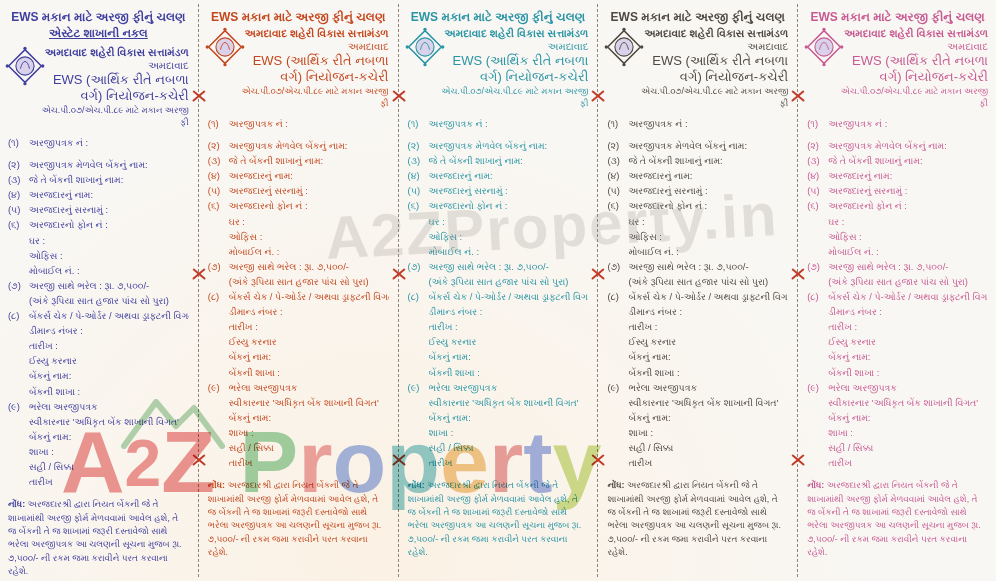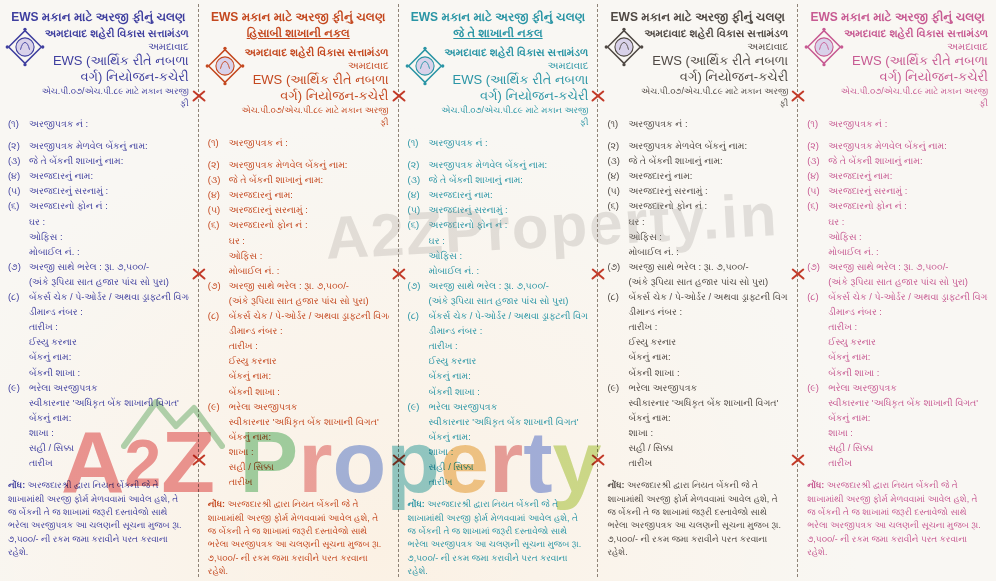--- a/index.html
+++ b/index.html
@@ -82,20 +82,21 @@
     pointer-events:none; mix-blend-mode:multiply;
   }
 </style>
 </head>
 <body>
 
 <div class="sheet">
   <div class="columns" id="columns">
   <div class="copy" style="--ink: #3f3f9f;">
     <div class="c-title">EWS મકાન માટે અરજી ફીનું ચલણ</div>
+    <div class="c-subtitle">એસ્ટેટ શાખાની નકલ</div>
     <div class="c-org">
       <svg class="logo" viewBox="0 0 44 44">
         <polygon points="22,4 40,22 22,40 4,22" fill="none" stroke="currentColor" stroke-width="1.6"></polygon>
         <circle cx="22" cy="2.5" r="1.8" fill="currentColor"></circle>
         <circle cx="41.5" cy="22" r="1.8" fill="currentColor"></circle>
         <circle cx="22" cy="41.5" r="1.8" fill="currentColor"></circle>
         <circle cx="2.5" cy="22" r="1.8" fill="currentColor"></circle>
         <circle cx="22" cy="22" r="10" fill="#d9d2ea" stroke="currentColor" stroke-width="1.2"></circle>
         <path d="M17 25 q2-8 5-8 q3 0 5 8" fill="none" stroke="currentColor" stroke-width="1"></path>
       </svg>
@@ -205,21 +206,20 @@
       <span class="note-text"> અરજદારશ્રી દ્વારા નિયત બેંકની જે તે શાખામાંથી અરજી ફોર્મ મેળવવામાં આવેલ હશે, તે જ બેંકની તે જ શાખામાં જરૂરી દસ્તાવેજો સાથે ભરેલા અરજીપત્રક આ ચલણની સૂચના મુજબ રૂા. ૭,૫૦૦/- ની રકમ જમા કરાવીને પરત કરવાના રહેશે.</span>
     </div>
   </div>
 <div class="sep">
         <span class="scissors s1"></span>
         <span class="scissors s2"></span>
         <span class="scissors s3"></span>
       </div>
   <div class="copy" style="--ink: #c4481f;">
     <div class="c-title">EWS મકાન માટે અરજી ફીનું ચલણ</div>
-    <div class="c-subtitle">હિસાબી શાખાની નકલ</div>
     <div class="c-org">
       <svg class="logo" viewBox="0 0 44 44">
         <polygon points="22,4 40,22 22,40 4,22" fill="none" stroke="currentColor" stroke-width="1.6"></polygon>
         <circle cx="22" cy="2.5" r="1.8" fill="currentColor"></circle>
         <circle cx="41.5" cy="22" r="1.8" fill="currentColor"></circle>
         <circle cx="22" cy="41.5" r="1.8" fill="currentColor"></circle>
         <circle cx="2.5" cy="22" r="1.8" fill="currentColor"></circle>
         <circle cx="22" cy="22" r="10" fill="#d9d2ea" stroke="currentColor" stroke-width="1.2"></circle>
         <path d="M17 25 q2-8 5-8 q3 0 5 8" fill="none" stroke="currentColor" stroke-width="1"></path>
       </svg>
@@ -329,21 +329,20 @@
       <span class="note-text"> અરજદારશ્રી દ્વારા નિયત બેંકની જે તે શાખામાંથી અરજી ફોર્મ મેળવવામાં આવેલ હશે, તે જ બેંકની તે જ શાખામાં જરૂરી દસ્તાવેજો સાથે ભરેલા અરજીપત્રક આ ચલણની સૂચના મુજબ રૂા. ૭,૫૦૦/- ની રકમ જમા કરાવીને પરત કરવાના રહેશે.</span>
     </div>
   </div>
 <div class="sep">
         <span class="scissors s1"></span>
         <span class="scissors s2"></span>
         <span class="scissors s3"></span>
       </div>
   <div class="copy" style="--ink: #2a95a5;">
     <div class="c-title">EWS મકાન માટે અરજી ફીનું ચલણ</div>
-    <div class="c-subtitle">જે તે શાખાની નકલ</div>
     <div class="c-org">
       <svg class="logo" viewBox="0 0 44 44">
         <polygon points="22,4 40,22 22,40 4,22" fill="none" stroke="currentColor" stroke-width="1.6"></polygon>
         <circle cx="22" cy="2.5" r="1.8" fill="currentColor"></circle>
         <circle cx="41.5" cy="22" r="1.8" fill="currentColor"></circle>
         <circle cx="22" cy="41.5" r="1.8" fill="currentColor"></circle>
         <circle cx="2.5" cy="22" r="1.8" fill="currentColor"></circle>
         <circle cx="22" cy="22" r="10" fill="#d9d2ea" stroke="currentColor" stroke-width="1.2"></circle>
         <path d="M17 25 q2-8 5-8 q3 0 5 8" fill="none" stroke="currentColor" stroke-width="1"></path>
       </svg>

